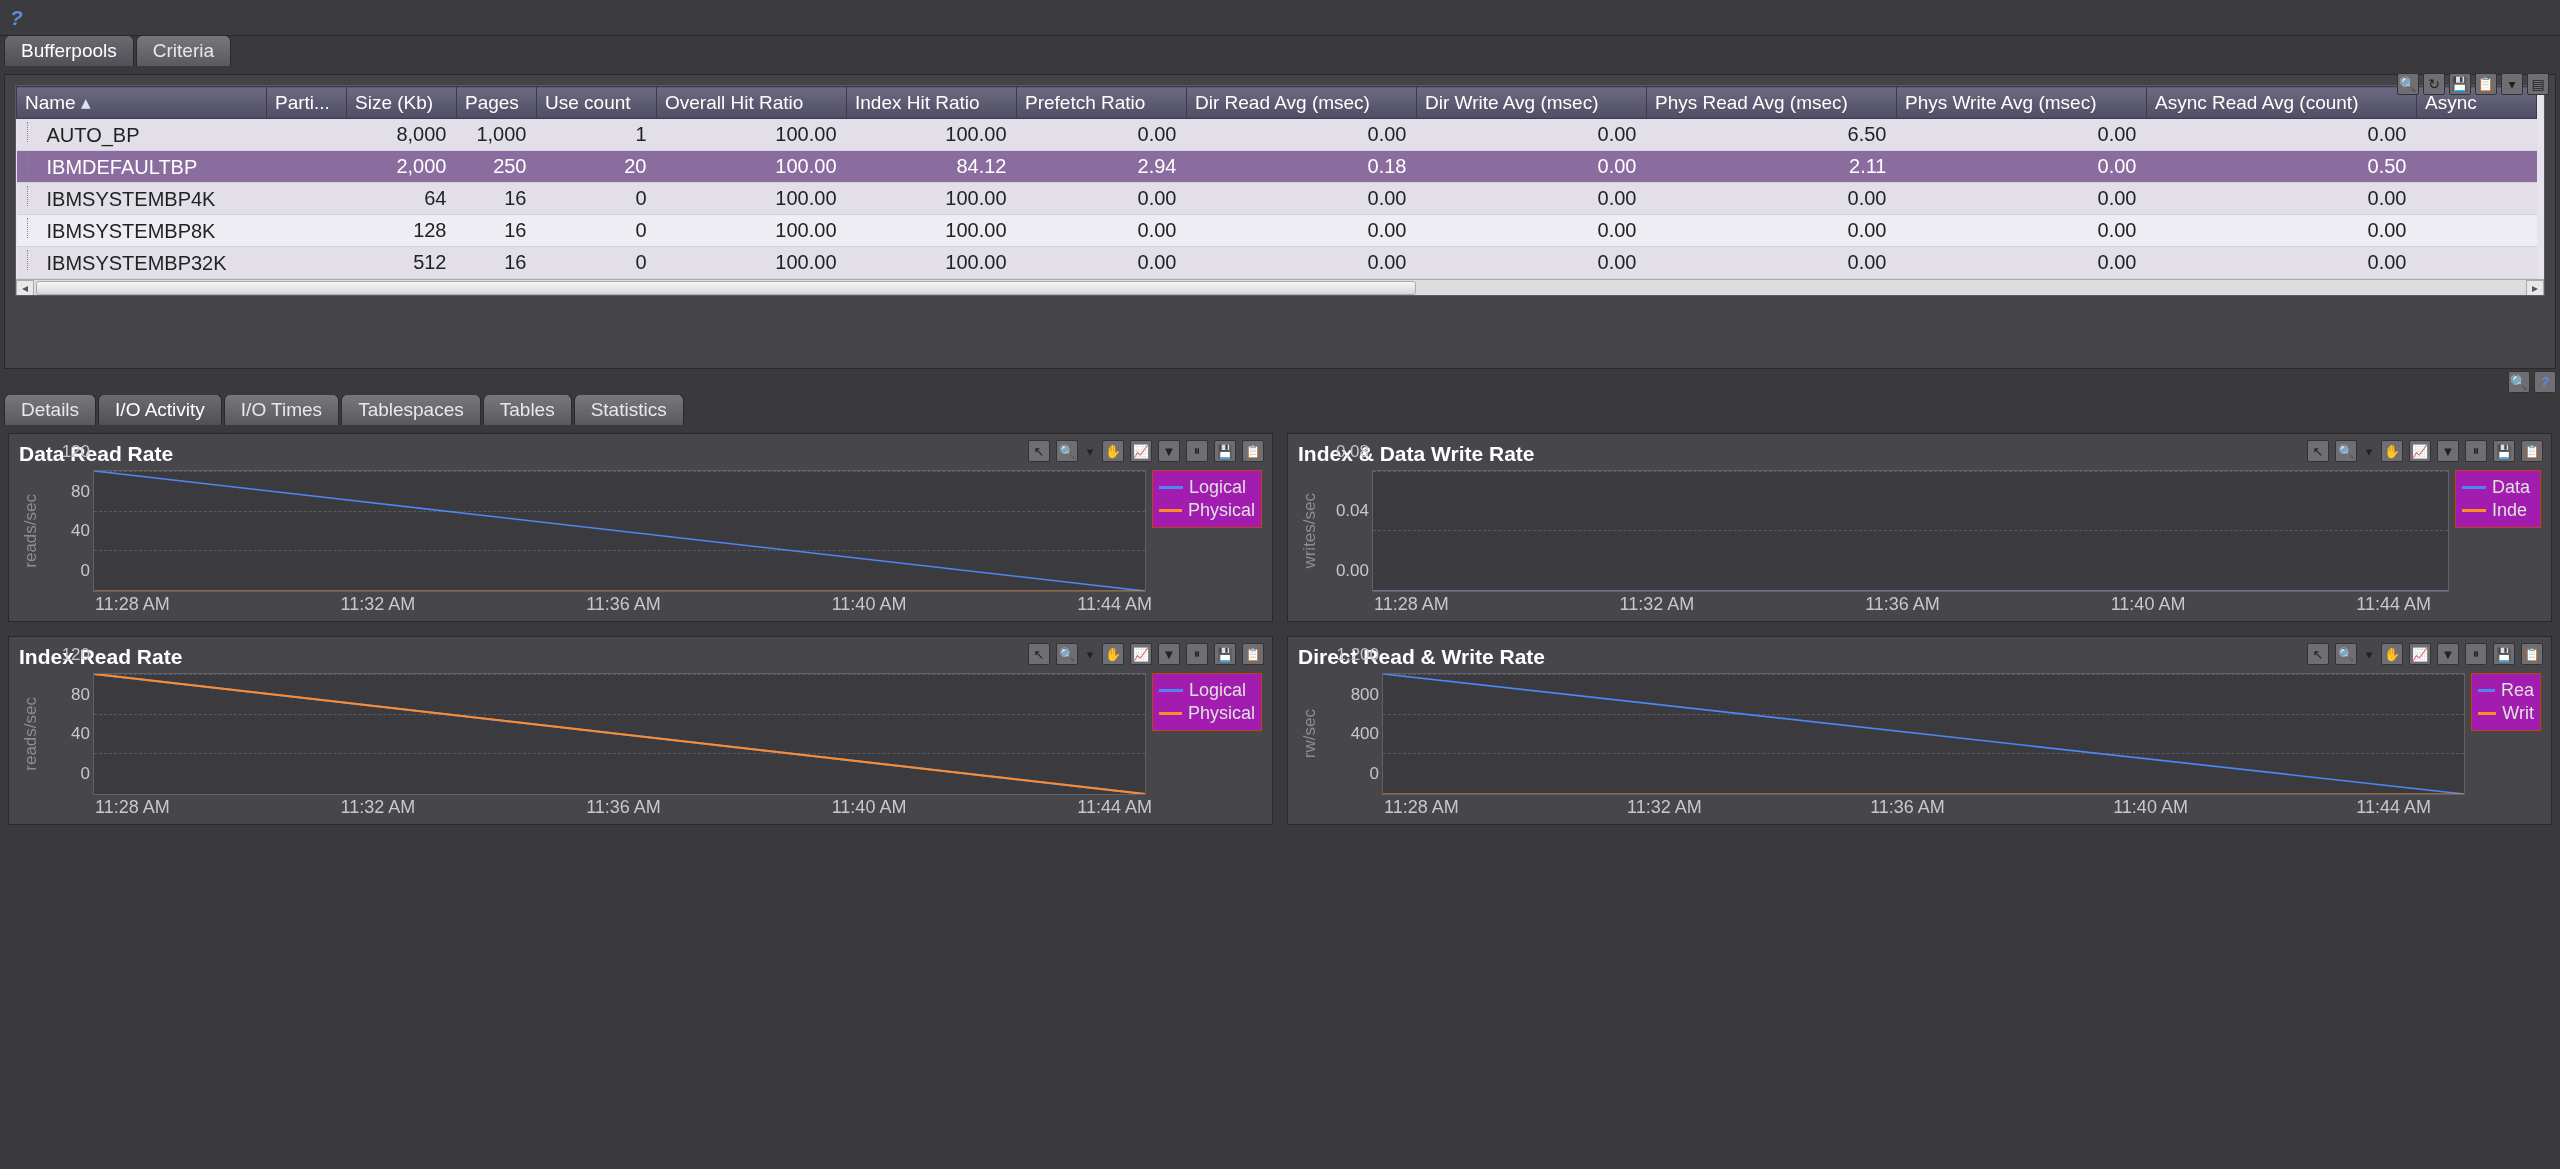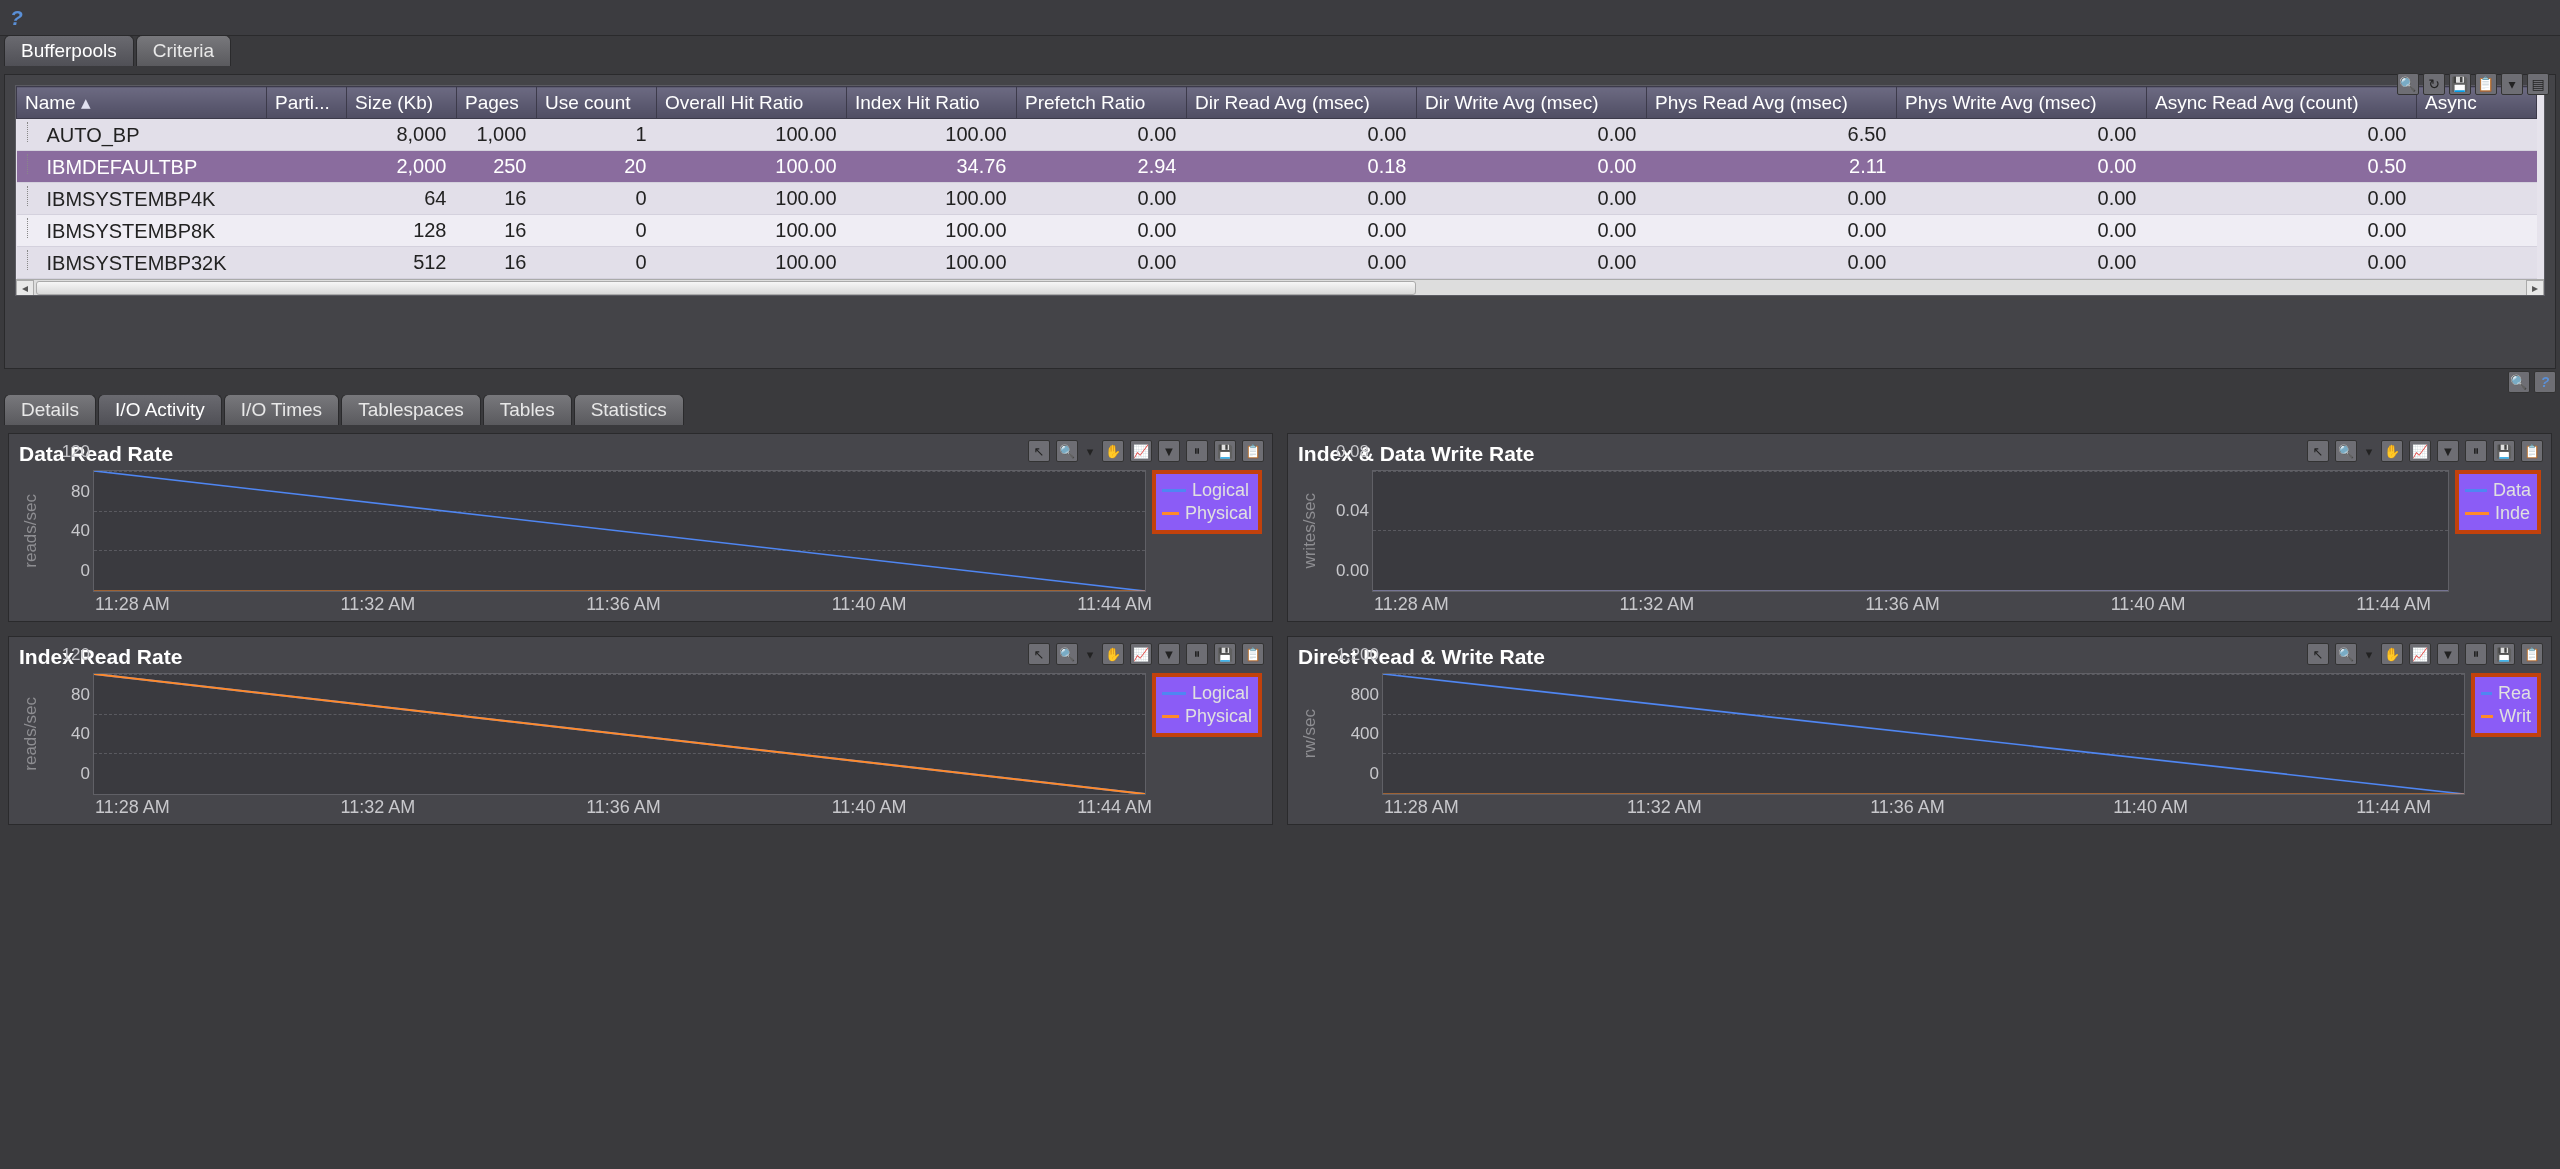--- a/index.html
+++ b/index.html
@@ -47,21 +47,21 @@
 .charts { display: grid; grid-template-columns: 1fr 1fr; gap: 14px; padding: 8px 8px 0 8px; }
 .chart-panel { background: #46464b; border: 1px solid #2a2a2c; padding: 8px 10px 6px 10px; position:relative; }
 .chart-panel .ctitle { font-weight:700; color:#fff; font-size:21px; margin-bottom:4px;}
 .chart-panel .ctoolbar { position:absolute; right:8px; top:6px; display:flex; gap:6px; align-items:center;}
 .chart-panel .cico { width:22px; height:22px; background:#6e6e74; border:1px solid #333; border-radius:2px; cursor:pointer; display:flex; align-items:center; justify-content:center; font-size:13px; color:#222;}
 .chart-body { display:flex; }
 .yaxis-label { writing-mode: vertical-rl; transform: rotate(180deg); font-size:17px; color:#8e8e92; padding:0 2px; align-self:center;}
 .plot { flex:1; background:#3a3a3f; border:1px solid #606066; position:relative; height:122px; }
 .grid-line { position:absolute; left:0; right:0; border-top:1px dashed #5a5a60; }
 .y-tick { position:absolute; left:-48px; font-size:17px; color:#c8c8cc; transform:translateY(-50%); width:44px; text-align:right;}
-.legend { width:110px; background:#8b5cf6; border:4px solid #c2410c; margin-left:6px; padding:4px 6px; font-size:18px; color:#e0e0e0; align-self:flex-start;}
+.legend { width:110px; background:#a21caf; border:1px solid #c2410c; margin-left:6px; padding:4px 6px; font-size:18px; color:#e0e0e0; align-self:flex-start;}
 .legend .item{display:flex; align-items:center; gap:6px; margin:2px 0;}
 .swatch{width:24px; height:3px; display:inline-block;}
 .xaxis { display:flex; justify-content:space-between; font-size:18px; color:#c8c8cc; padding:2px 0 0 54px; }
 .xaxis.shift { padding-left: 76px; padding-right: 110px; }
 
 svg.line { position:absolute; inset:0; width:100%; height:100%; }
 </style>
 </head>
 <body>
 
@@ -136,21 +136,21 @@
             <td class="num">0.00</td>
             <td class="num"></td>
           </tr>
           <tr class="selected">
             <td><span class="tree-indent"></span>IBMDEFAULTBP</td>
             <td class="num"></td>
             <td class="num">2,000</td>
             <td class="num">250</td>
             <td class="num">20</td>
             <td class="num">100.00</td>
-            <td class="num">34.76</td>
+            <td class="num">84.12</td>
             <td class="num">2.94</td>
             <td class="num">0.18</td>
             <td class="num">0.00</td>
             <td class="num">2.11</td>
             <td class="num">0.00</td>
             <td class="num">0.50</td>
             <td class="num"></td>
           </tr>
           <tr>
             <td><span class="tree-indent"></span>IBMSYSTEMBP4K</td>

